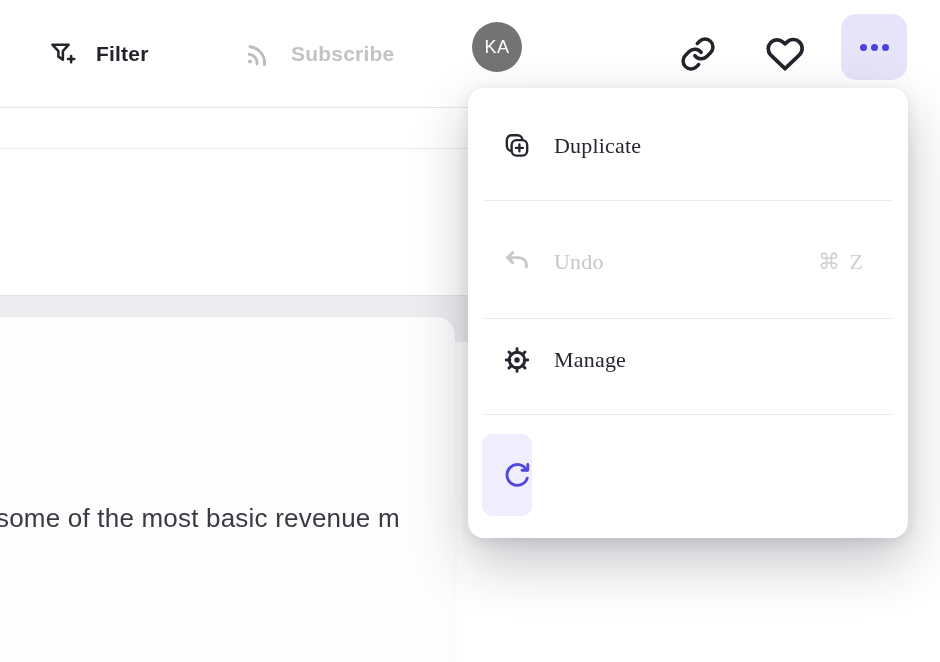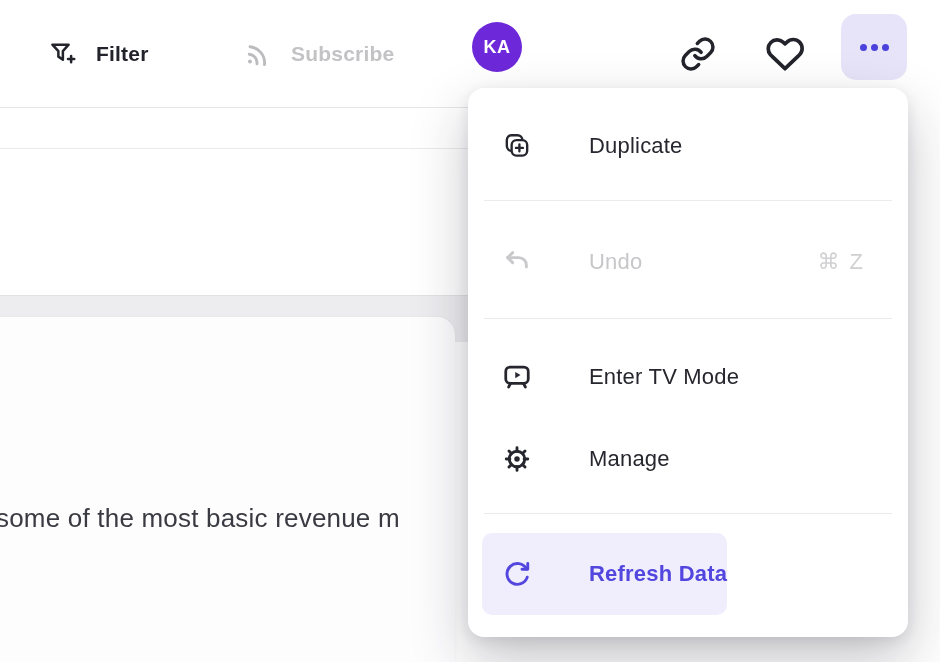--- a/index.html
+++ b/index.html
@@ -47,23 +47,23 @@
     cursor:pointer; z-index:4; background:none; border:none;
     font-family:inherit;
   }
   .tb-label { font-size:21px; font-weight:700; color:#23232b; letter-spacing:.2px; }
   .tb-item.disabled .tb-label { color:#c3c3c6; font-weight:700;text-align:right; }
   .i-dark { stroke:#23232b; }
   .i-gray { stroke:#bcbcbf; }
 
   .avatar {
     position:absolute; left:472px; top:22px; width:50px; height:50px;
-    border-radius:50%; background:#6d28d9; z-index:4;
+    border-radius:50%; background:#737373; z-index:4;
     display:flex; align-items:center; justify-content:center;
-    color:#ffffff; font-size:18px; font-weight:700; letter-spacing:.5px;
+    color:#ffffff; font-size:18px; font-weight:400; letter-spacing:.5px;
     border:none; cursor:pointer; font-family:inherit;
   }
   .icon-btn {
     position:absolute; z-index:4; background:none; border:none; cursor:pointer;
     display:flex; align-items:center; justify-content:center;
   }
   .more-btn {
     position:absolute; left:841px; top:14px; width:66px; height:66px;
     background:#e7e4f9; border:none; border-radius:15px; cursor:pointer;
     display:flex; align-items:center; justify-content:center; gap:4px; z-index:4;
@@ -73,21 +73,21 @@
   
   .menu {
     position:absolute; left:468px; top:88px; width:440px;
     background:#ffffff; border-radius:16px; z-index:10;
     box-shadow:0 24px 55px rgba(28,28,45,.25), 0 4px 14px rgba(28,28,45,.10);
     padding:17px 0 22px;
   }
   .mi {
     height:82px; display:flex; align-items:center;
     padding-left:34px; cursor:pointer; background:none; border:none; width:100%;
-    font-family:Liberation Sans, sans-serif; text-align:left;gap:35px;
+    font-family:Liberation Serif, serif; text-align:left;
   }
   .mi .mi-label { font-size:22px; font-weight:500; color:#26262e; margin-left:22px; letter-spacing:.2px; }
   .mi.disabled { cursor:default; }
   .mi.disabled .mi-label { color:#c7c7ca; }
   .mi-shortcut {
     margin-left:auto; padding-right:43px; font-size:22px; color:#d0d0d3; letter-spacing:2px;
   }
   .mi-icon { width:30px; display:flex; justify-content:center; flex:0 0 30px; }
   .divider { height:1px; background:#ebebed; margin:13px 16px 0; }
   .divider.d2 { margin-top:15px; }
@@ -186,30 +186,20 @@
           <path d="M8.5 4.5 4.5 8.5l4 4"></path>
           <path d="M4.5 8.5h9a6 6 0 0 1 6 6v1.5"></path>
         </svg>
       </span>
       <span class="mi-label">Undo</span>
       <span class="mi-shortcut">⌘ Z</span>
     </button>
 
     <div class="divider d2"></div>
 
-    <button class="mi mt17" role="menuitem">
-      <span class="mi-icon">
-        <svg width="30" height="30" viewBox="0 0 24 24" fill="none" stroke="#26262e" stroke-width="2.2" stroke-linecap="round" stroke-linejoin="round">
-          <rect x="3" y="4" width="18" height="13" rx="3.5"></rect>
-          <path d="M10.6 7.9v5l4.2-2.5z" fill="#26262e" stroke="none"></path>
-          <path d="M6.8 17.2 5.3 20M17.2 17.2l1.5 2.8"></path>
-        </svg>
-      </span>
-      <span class="mi-label">Enter TV Mode</span>
-    </button>
 
     <button class="mi" role="menuitem">
       <span class="mi-icon">
         <svg width="30" height="30" viewBox="0 0 24 24" fill="none" stroke="#26262e" stroke-width="2.3" stroke-linecap="round">
           <circle cx="12" cy="12" r="6.2"></circle>
           <circle cx="12" cy="12" r="2.2" fill="#26262e" stroke="none"></circle>
           <path d="M12 5.8V2.9M12 21.1v-2.9M17.7 12h2.9M3.4 12h2.9M16.4 7.6l2-2M5.6 18.4l2-2M16.4 16.4l2 2M5.6 5.6l2 2"></path>
         </svg>
       </span>
       <span class="mi-label">Manage</span>
@@ -217,17 +207,16 @@
 
     <div class="divider"></div>
 
     <button class="mi highlight" role="menuitem">
       <span class="mi-icon">
         <svg width="30" height="30" viewBox="0 0 24 24" fill="none" stroke="#5246df" stroke-width="2.3" stroke-linecap="round" stroke-linejoin="round">
           <path d="M20.2 14.5A8.3 8.3 0 1 1 19.6 8"></path>
           <path d="M20.6 3.6v4.6h-4.6"></path>
         </svg>
       </span>
-      <span class="mi-label">Refresh Data</span>
     </button>
   </div>
 
 </div>
 
 </body></html>

